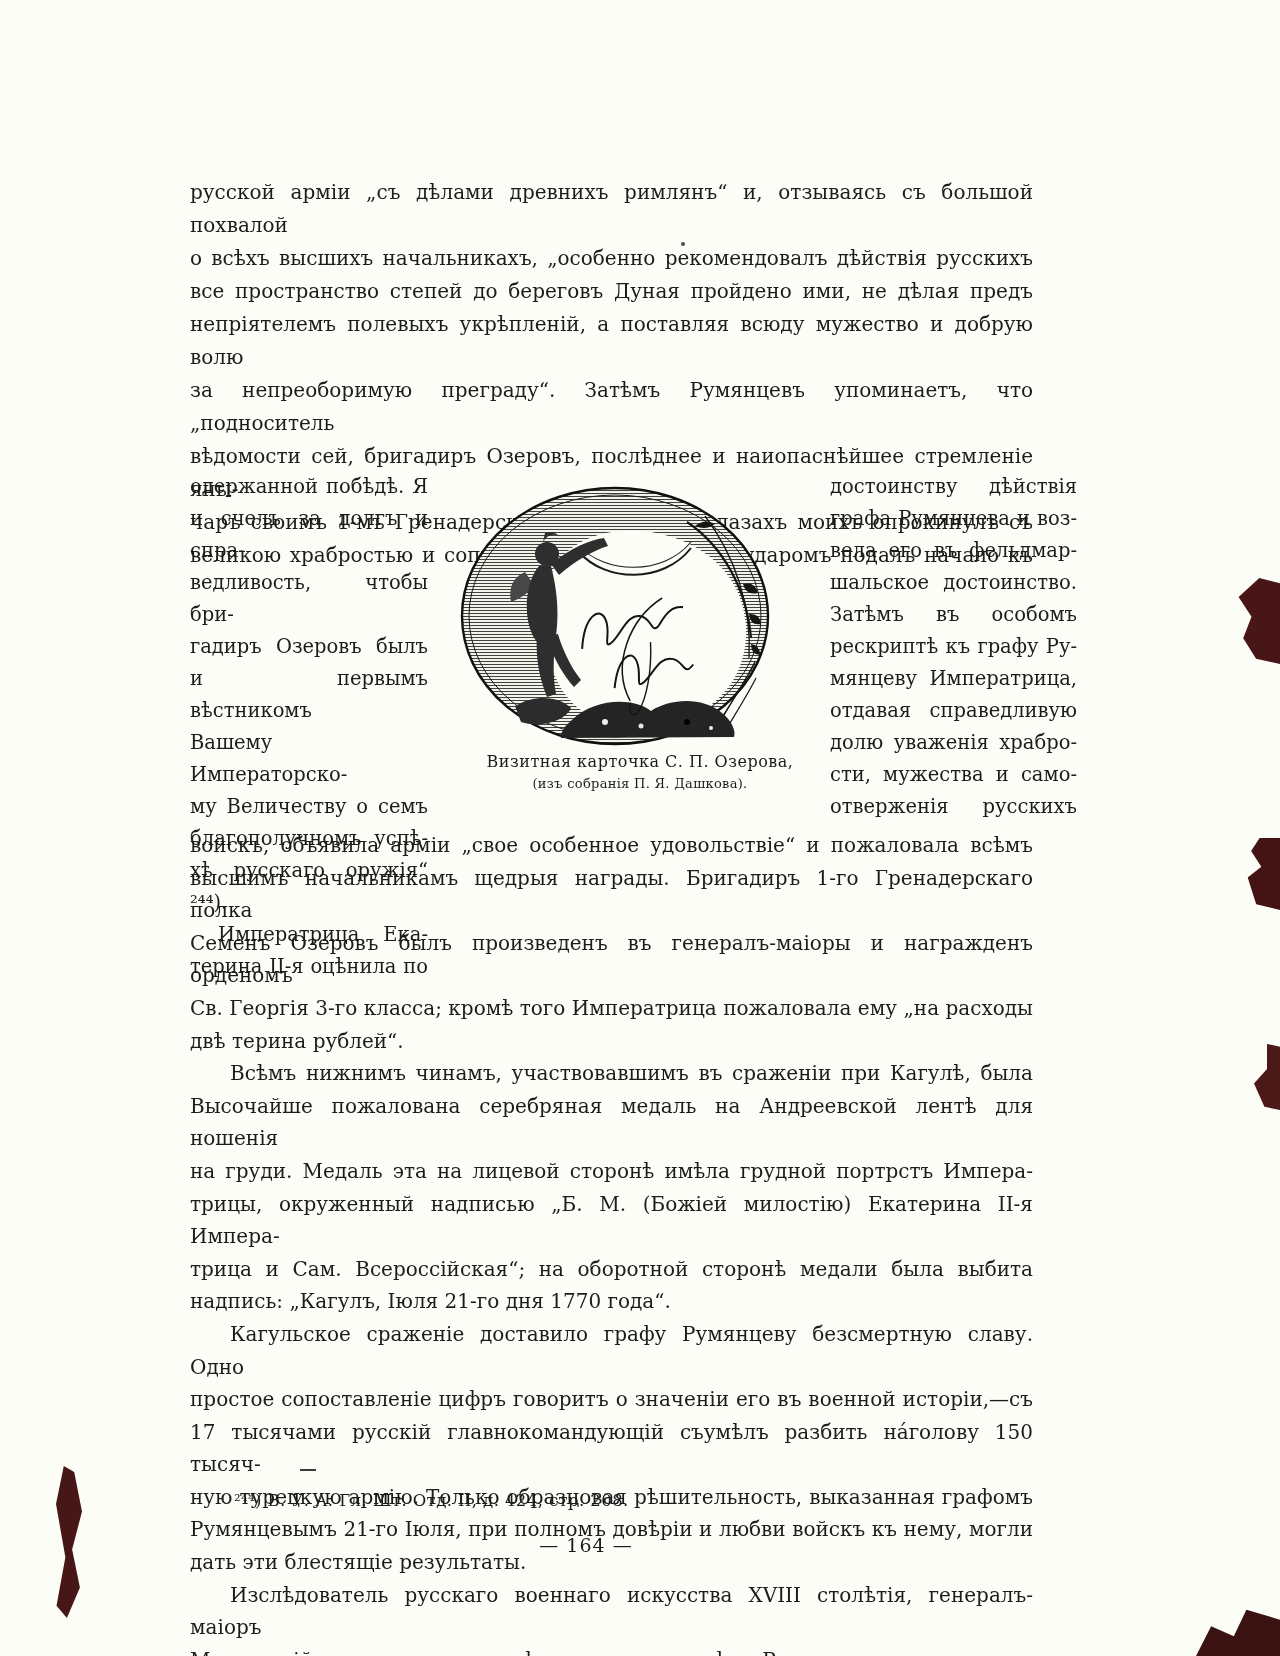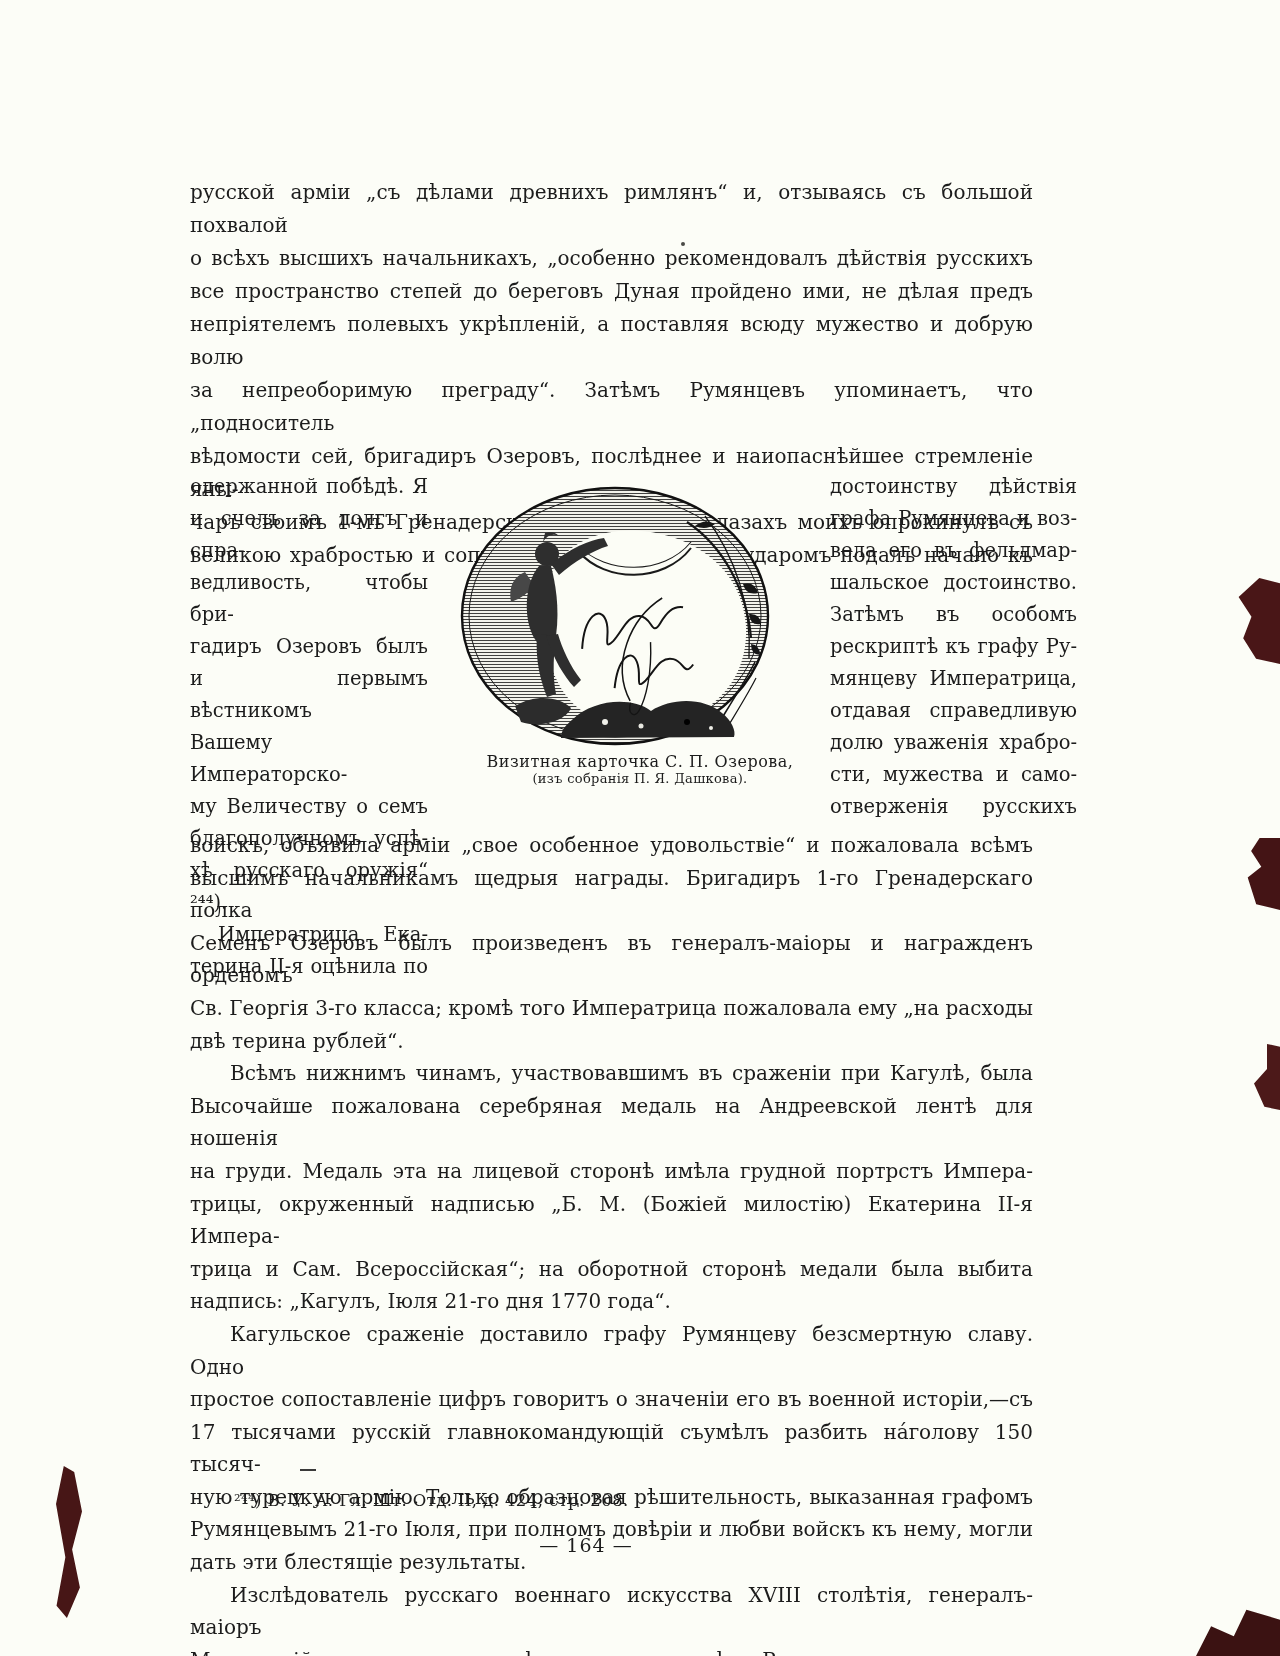--- a/index.html
+++ b/index.html
@@ -20,21 +20,21 @@
   .tline.ind{text-indent:40px;}
   #top-block{left:190px;top:176px;width:843px;font-size:20px;line-height:33px;}
   #left-col {left:190px;top:471px;width:238px;font-size:19.5px;line-height:32px;}
   #left-col .tline.ind{text-indent:28px;}
   #right-col{left:786px;top:471px;width:247px;font-size:19.5px;line-height:32px;margin-left:44px;}
   #lower-block{left:190px;top:829px;width:843px;font-size:20px;line-height:32.6px;}
   
   #figure{left:455px;top:486px;width:320px;height:266px;}
   #caption{left:450px;top:752px;width:380px;text-align:center;}
   #caption-line1{font-size:16px;letter-spacing:0.5px;}
-  #caption-line2{font-size:13px;letter-spacing:0.3px;}
+  #caption-line2{font-size:13px;margin-top:5px;letter-spacing:0.3px;}
   
   #fn-sep{left:300px;top:1469px;width:16px;height:2px;background:#3a3a3a;}
   #footnote{left:234px;top:1491px;font-size:16.5px;letter-spacing:0.4px;}
   #page-number{left:198px;top:1534px;width:776px;text-align:center;font-size:19px;letter-spacing:1px;}
   
   .artifact{opacity:.96;}
   #art-r1{left:1234px;top:578px;width:46px;height:86px;background:#420d0e;
     clip-path:polygon(55% 0,100% 6%,100% 100%,48% 94%,20% 70%,38% 45%,10% 22%);}
   #art-r2{left:1246px;top:838px;width:34px;height:72px;background:#3c0a0b;
     clip-path:polygon(40% 0,100% 0,100% 100%,30% 92%,5% 55%,45% 40%,15% 18%);}

